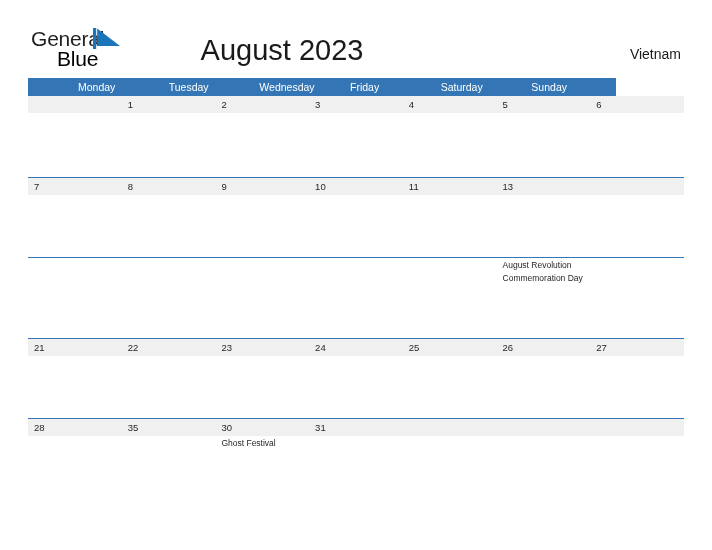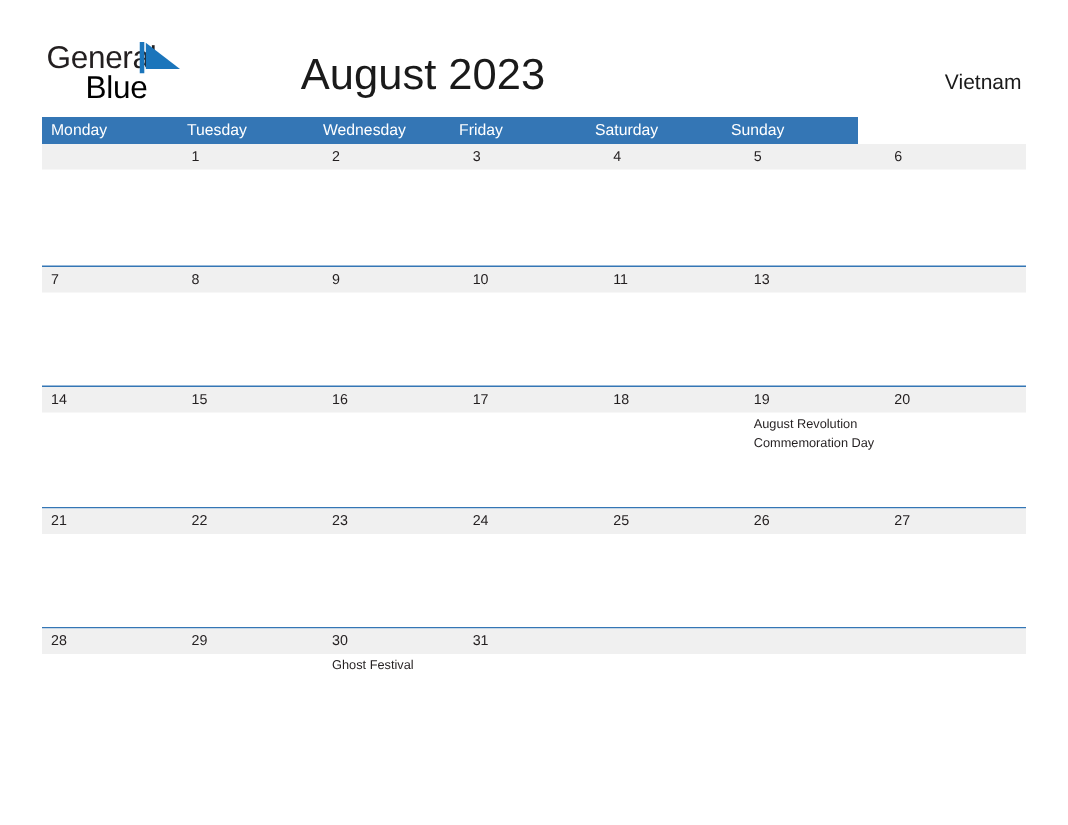--- a/index.html
+++ b/index.html
@@ -93,20 +93,21 @@
     left: 28px;
     top: 78px;
     width: 656px;
   }
 
   .dow-row {
     display: flex;
     width: 544px;
     height: 18px;
     background: #3476b5;
+    padding-left: 44px;
   }
   .dow-cell {
     width: 93.71px;
     height: 18px;
     box-sizing: border-box;
     padding-left: 6px;
     color: #ffffff;
     font-size: 10.5px;
     line-height: 18px;
     white-space: nowrap;
@@ -225,29 +226,20 @@
             <div class="day-events"></div>
             <div class="day-events"></div>
             <div class="day-events"></div>
             <div class="day-events"></div>
             <div class="day-events"></div>
             <div class="day-events"></div>
             <div class="day-events"></div>
           </div>
         </div>
         <div class="week ruled">
-          <div class="week-band">
-            <div class="day-num">14</div>
-            <div class="day-num">15</div>
-            <div class="day-num">16</div>
-            <div class="day-num">17</div>
-            <div class="day-num">18</div>
-            <div class="day-num">19</div>
-            <div class="day-num">20</div>
-          </div>
           <div class="week-body">
             <div class="day-events"></div>
             <div class="day-events"></div>
             <div class="day-events"></div>
             <div class="day-events"></div>
             <div class="day-events"></div>
             <div class="day-events">
               <div class="event">August Revolution Commemoration Day</div>
             </div>
             <div class="day-events"></div>
@@ -269,21 +261,21 @@
             <div class="day-events"></div>
             <div class="day-events"></div>
             <div class="day-events"></div>
             <div class="day-events"></div>
             <div class="day-events"></div>
           </div>
         </div>
         <div class="week ruled">
           <div class="week-band">
             <div class="day-num">28</div>
-            <div class="day-num">29</div>
+            <div class="day-num">35</div>
             <div class="day-num">30</div>
             <div class="day-num">31</div>
             <div class="day-num"></div>
             <div class="day-num"></div>
             <div class="day-num"></div>
           </div>
           <div class="week-body">
             <div class="day-events"></div>
             <div class="day-events"></div>
             <div class="day-events">

